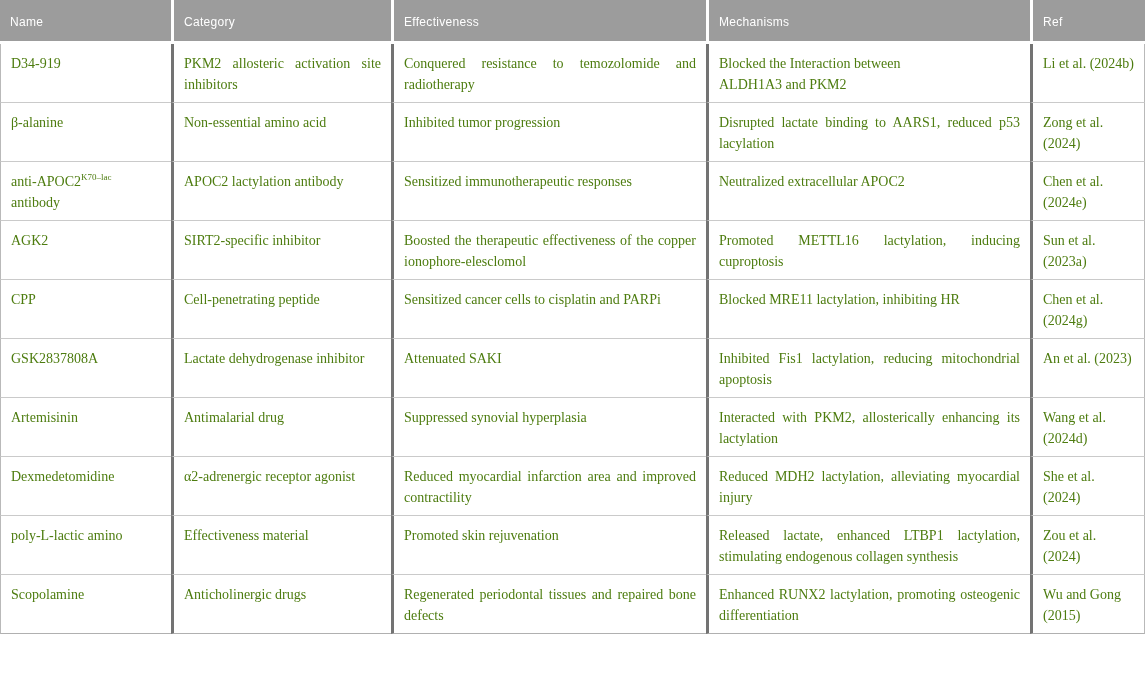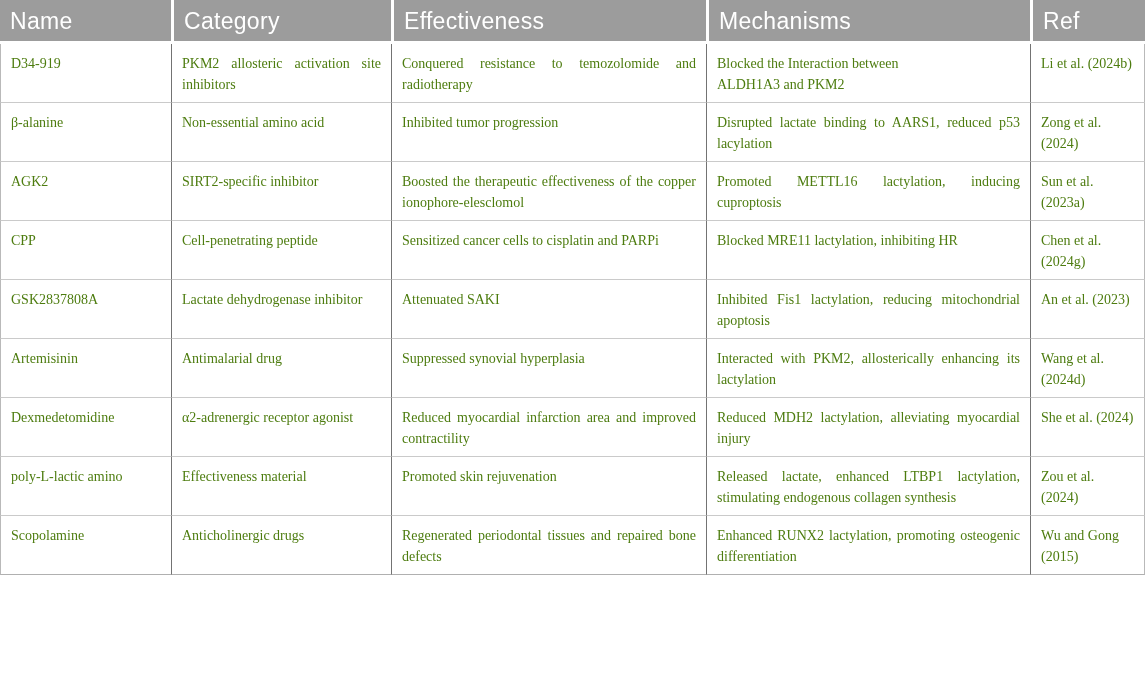--- a/index.html
+++ b/index.html
@@ -12,21 +12,21 @@
     width: 1145px;
     border-collapse: separate;
     border-spacing: 0;
     table-layout: fixed;
   }
   
   .paper-table thead th {
     background: #9c9c9c;
     color: #ffffff;
     font-family: "Liberation Sans", "DejaVu Sans", sans-serif;
-    font-size: 23px;
+    font-size: 12px;
     font-weight: 400;
     letter-spacing: 0.3px;
     text-align: left;
     vertical-align: middle;
     height: 44px;
     padding: 2px 10px 0 10px;
     border-bottom: 3px solid #ffffff;
     margin-top: 6px;
   }
   .paper-table thead th + th {
@@ -37,21 +37,21 @@
     color: #4d7c0f;
     font-size: 14px;
     line-height: 21px;
     vertical-align: top;
     height: 59px;
     padding: 9px 10px 6px 10px;
     border-bottom: 1px solid #cacaca;
     background: #ffffff;
   }
   .paper-table tbody td + td {
-    border-left: 1px solid #737373;
+    border-left: 3px solid #737373;
   }
   .paper-table tbody td:first-child {
     border-left: 1px solid #b9b9b9;
   }
   .paper-table tbody td:last-child {
     border-right: 1px solid #b9b9b9;
   }
   .paper-table tbody tr:last-child td {
     border-bottom: 1px solid #b0b0b0;
   }
@@ -94,20 +94,27 @@
         <td class="cell-ref">Li et al. (2024b)</td>
       </tr>
       <tr>
         <td class="cell-name">β-alanine</td>
         <td class="cell-category">Non-essential amino acid</td>
         <td class="cell-effectiveness">Inhibited tumor progression</td>
         <td class="cell-mechanisms">Disrupted lactate binding to AARS1, reduced p53 lacylation</td>
         <td class="cell-ref">Zong et al. (2024)</td>
       </tr>
       <tr>
+        <td class="cell-name">anti-APOC2<sup class="name-sup">K70–lac</sup> antibody</td>
+        <td class="cell-category">APOC2 lactylation antibody</td>
+        <td class="cell-effectiveness">Sensitized immunotherapeutic responses</td>
+        <td class="cell-mechanisms">Neutralized extracellular APOC2</td>
+        <td class="cell-ref">Chen et al. (2024e)</td>
+      </tr>
+      <tr>
         <td class="cell-name">AGK2</td>
         <td class="cell-category">SIRT2-specific inhibitor</td>
         <td class="cell-effectiveness">Boosted the therapeutic effectiveness of the copper ionophore-elesclomol</td>
         <td class="cell-mechanisms">Promoted METTL16 lactylation, inducing cuproptosis</td>
         <td class="cell-ref">Sun et al. (2023a)</td>
       </tr>
       <tr>
         <td class="cell-name">CPP</td>
         <td class="cell-category">Cell-penetrating peptide</td>
         <td class="cell-effectiveness">Sensitized cancer cells to cisplatin and PARPi</td>

